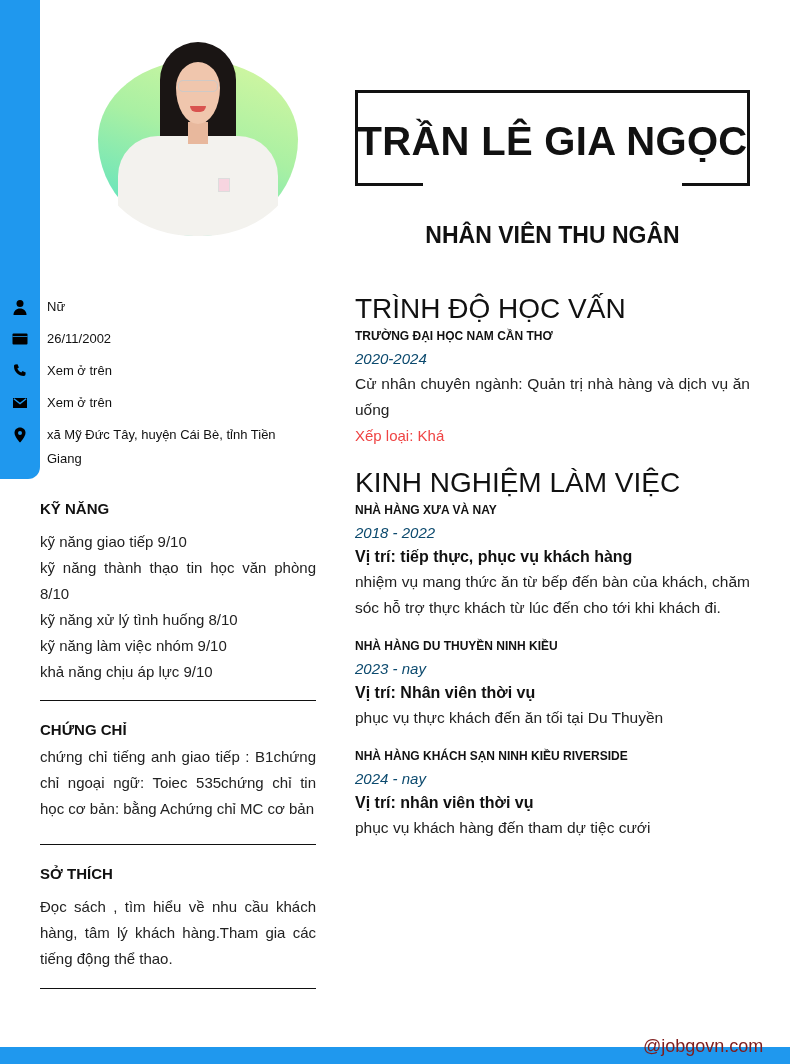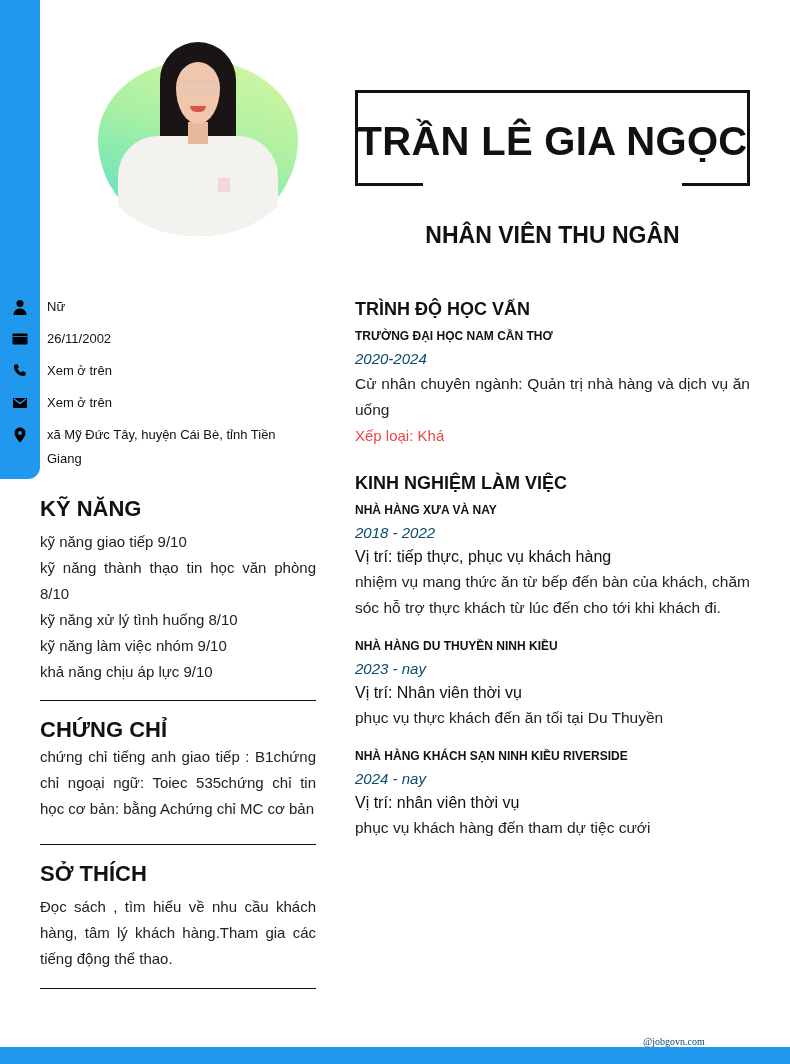--- a/index.html
+++ b/index.html
@@ -1,21 +1,21 @@
 <!DOCTYPE html>
 <html><head>
 <meta charset="utf-8">
 <style>
   * { box-sizing: border-box; margin: 0; padding: 0; }
   html, body { width: 790px; height: 1064px; background: #ffffff; overflow: hidden; }
   body { position: relative; font-family: "Liberation Sans", "DejaVu Sans", sans-serif; color: #111; }
 
   .side-bar { position: absolute; left: 0; top: 0; width: 40px; height: 479px; background: #1f98ee; border-bottom-right-radius: 12px; }
   .bottom-bar { position: absolute; left: 0; top: 1047px; width: 790px; height: 17px; background: #1f98ee; }
-  .watermark { position: absolute; left: 643px; top: 1036px; font-family: Liberation Serif, serif; font-size: 10px; color: #0c4a6e; }
+  .watermark { position: absolute; left: 643px; top: 1036px; font-family: Liberation Sans, sans-serif; font-size: 18px; color: #7f1d1d; }
 
   .photo-wrap { position: absolute; left: 98px; top: 40px; width: 200px; height: 196px; }
   .photo-bg { position: absolute; left: 0; top: 20px; width: 200px; height: 176px; border-radius: 50% 50% 50% 50% / 45% 45% 55% 55%;
     background: linear-gradient(200deg, #d8f7a0 0%, #a9f0a3 45%, #4fe0c6 100%); overflow: hidden; }
   .person { position: absolute; left: 0; top: 0; width: 200px; height: 196px; overflow: hidden; border-radius: 0 0 48% 48% / 0 0 40% 40%; }
   .hair { position: absolute; left: 62px; top: 2px; width: 76px; height: 130px; background: #1a1514; border-radius: 38px 38px 14px 14px; }
   .face { position: absolute; left: 78px; top: 22px; width: 44px; height: 62px; background: #f0c6ad; border-radius: 22px 22px 22px 22px / 26px 26px 36px 36px; }
   .glasses { position: absolute; left: 80px; top: 40px; width: 40px; height: 12px; border: 1px solid #cfc9c6; border-radius: 5px; }
   .smile { position: absolute; left: 92px; top: 66px; width: 16px; height: 6px; background: #d9534f; border-radius: 0 0 8px 8px; }
   .neck { position: absolute; left: 90px; top: 82px; width: 20px; height: 22px; background: #e8b89d; }
@@ -28,29 +28,29 @@
   .name { position: absolute; left: 355px; top: 116px; width: 395px; text-align: center; font-size: 40px; line-height: 50px; font-weight: bold; letter-spacing: 0.3px; }
   .job-title { position: absolute; left: 355px; top: 222px; width: 395px; text-align: center; font-size: 23px; font-weight: bold; }
 
   .info { position: absolute; left: 0; top: 295px; width: 320px; }
   .info-row { position: relative; display: flex; align-items: flex-start; font-size: 13px; line-height: 24px; margin-bottom: 8px; }
   .info-icon { width: 40px; height: 24px; display: flex; align-items: center; justify-content: center; flex-shrink: 0; }
   .info-icon svg { width: 16px; height: 16px; fill: #000; }
   .info-text { padding-left: 7px; width: 265px; }
 
   .left-col { position: absolute; left: 40px; width: 276px; }
-  .sec-title { font-size: 22px; font-weight: bold; line-height: 28px; }
+  .sec-title { font-size: 15px; font-weight: bold; line-height: 28px; }
   .txt { font-size: 15px; line-height: 26px; text-align: justify; color: #222; }
   .divider { height: 1px; background: #111; }
 
   .right-col { position: absolute; left: 355px; width: 395px; }
-  .r-sec-title { font-size: 18px; font-weight: bold; line-height: 28px; margin-bottom: 2px; }
+  .r-sec-title { font-size: 28px; font-weight: normal; line-height: 28px; margin-bottom: 2px; }
   .org { font-size: 12px; font-weight: bold; line-height: 22px; }
   .period { font-size: 15px; font-style: italic; line-height: 24px; color: #0c4a6e; }
-  .role { font-size: 16px; font-weight: normal; line-height: 24px; }
+  .role { font-size: 16px; font-weight: bold; line-height: 24px; }
   .desc { font-size: 15.5px; line-height: 26px; text-align: justify; color: #222; }
   .small { font-size: 15px; line-height: 26px; color: #ef4444; }
 </style>
 </head>
 <body>
 
 <div class="side-bar"></div>
 
 <div class="photo-wrap">
   <div class="photo-bg"></div>

